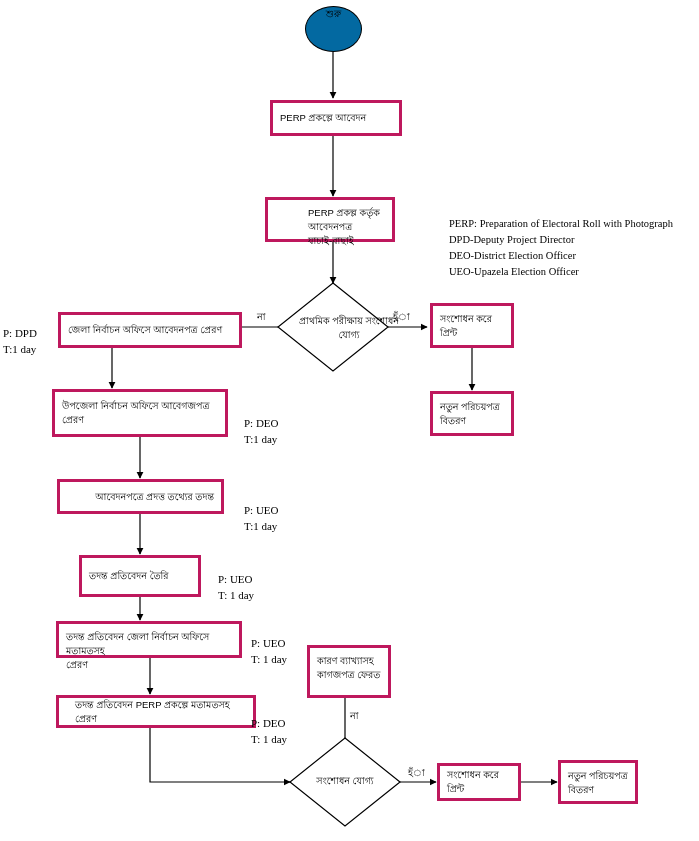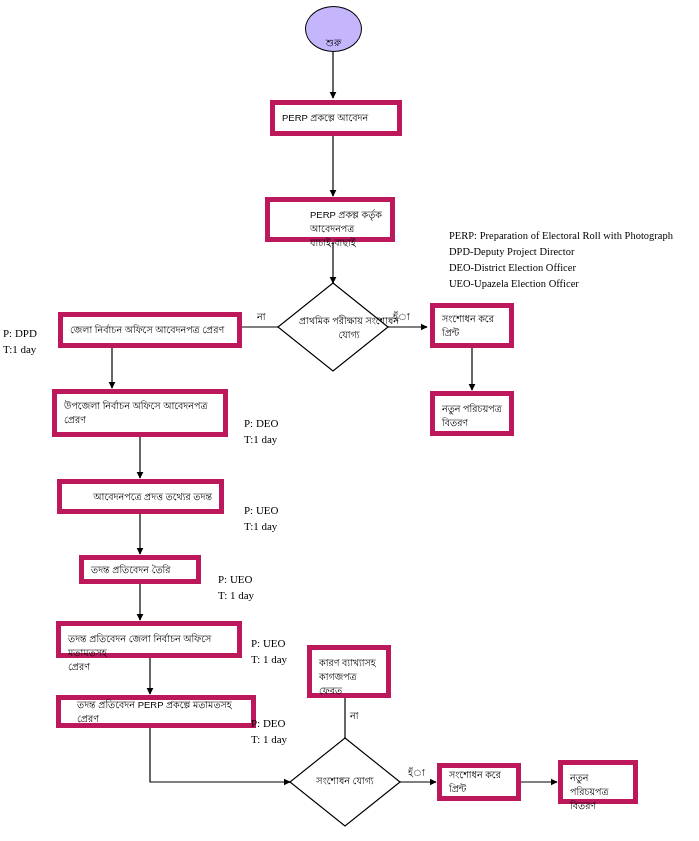--- a/index.html
+++ b/index.html
@@ -4,32 +4,32 @@
 <style>
   html,body{margin:0;padding:0;background:#ffffff;}
   body{
     width:699px;height:841px;position:relative;overflow:hidden;
     font-family:"Liberation Serif","DejaVu Serif",serif;
     color:#000;
   }
   #canvas{position:absolute;inset:0;width:699px;height:841px;}
   .node{
     position:absolute;box-sizing:border-box;
-    border:5px solid #be185d;background:#fff;
+    border:3px solid #be185d;background:#fff;
     display:flex;align-items:center;
     padding:4px 7px;
     font-size:9.5px;line-height:1.45;
     font-family:"Liberation Sans","DejaVu Sans",sans-serif;
     white-space:pre-line;
   }
   .node.top{align-items:flex-start;padding-top:6px;}
   .ellipse{
     position:absolute;box-sizing:border-box;
-    border:1px solid #000;border-radius:50%;background:#c4b5fd;
-    display:flex;align-items:flex-end;justify-content:center;
+    border:1px solid #000;border-radius:50%;background:#0369a1;
+    display:flex;align-items:flex-start;justify-content:center;
     font-size:9.5px;
     font-family:"Liberation Sans","DejaVu Sans",sans-serif;
   }
   .diamond-label{
     position:absolute;text-align:center;
     font-size:9.5px;line-height:1.5;
     font-family:"Liberation Sans","DejaVu Sans",sans-serif;
     pointer-events:none;
   }
   .side-label{
@@ -118,28 +118,28 @@
 <div class="node" style="left:430px;top:303px;width:84px;height:45px;">
   <span>সংশোধন করে প্রিন্ট</span>
 </div>
 
 <div class="node top" style="left:430px;top:391px;width:84px;height:45px;">
   <span>নতুন পরিচয়পত্র
 বিতরণ</span>
 </div>
 
 <div class="node" style="left:52px;top:389px;width:176px;height:48px;">
-  <span>উপজেলা নির্বাচন অফিসে আবেদনপত্র প্রেরণ</span>
+  <span>উপজেলা নির্বাচন অফিসে আবেগজপত্র প্রেরণ</span>
 </div>
 
 <div class="node" style="left:57px;top:479px;width:167px;height:35px;justify-content:flex-end;">
   <span>আবেদনপত্রে প্রদত্ত তথ্যের তদন্ত</span>
 </div>
 
-<div class="node" style="left:79px;top:555px;width:122px;height:29px;">
+<div class="node" style="left:79px;top:555px;width:122px;height:42px;">
   <span>তদন্ত প্রতিবেদন তৈরি</span>
 </div>
 
 <div class="node top" style="left:56px;top:621px;width:186px;height:37px;justify-content:center;">
   <span>তদন্ত প্রতিবেদন জেলা নির্বাচন অফিসে মতামতসহ
 প্রেরণ</span>
 </div>
 
 <div class="node top" style="left:307px;top:645px;width:84px;height:53px;">
   <span>কারণ ব্যাখ্যাসহ
@@ -198,18 +198,18 @@
 </div>
 <div class="side-label" style="left:251px;top:620px;">
   <span>P: UEO
 T: 1 day</span>
 </div>
 <div class="side-label" style="left:251px;top:700px;">
   <span>P: DEO
 T: 1 day</span>
 </div>
 
-<div class="legend" style="left:449px;top:212px;width:250px;">
+<div class="legend" style="left:449px;top:200px;width:250px;">
   <span>PERP: Preparation of Electoral Roll with Photograph
 DPD-Deputy Project Director
 DEO-District Election Officer
 UEO-Upazela Election Officer</span>
 </div>
 
 </body></html>

